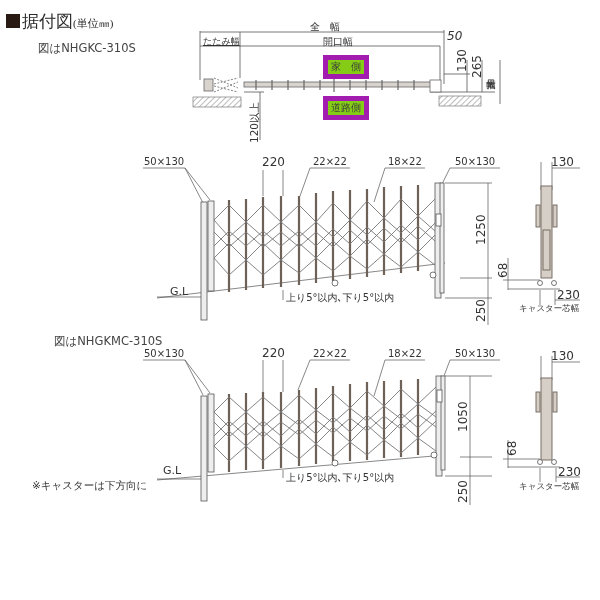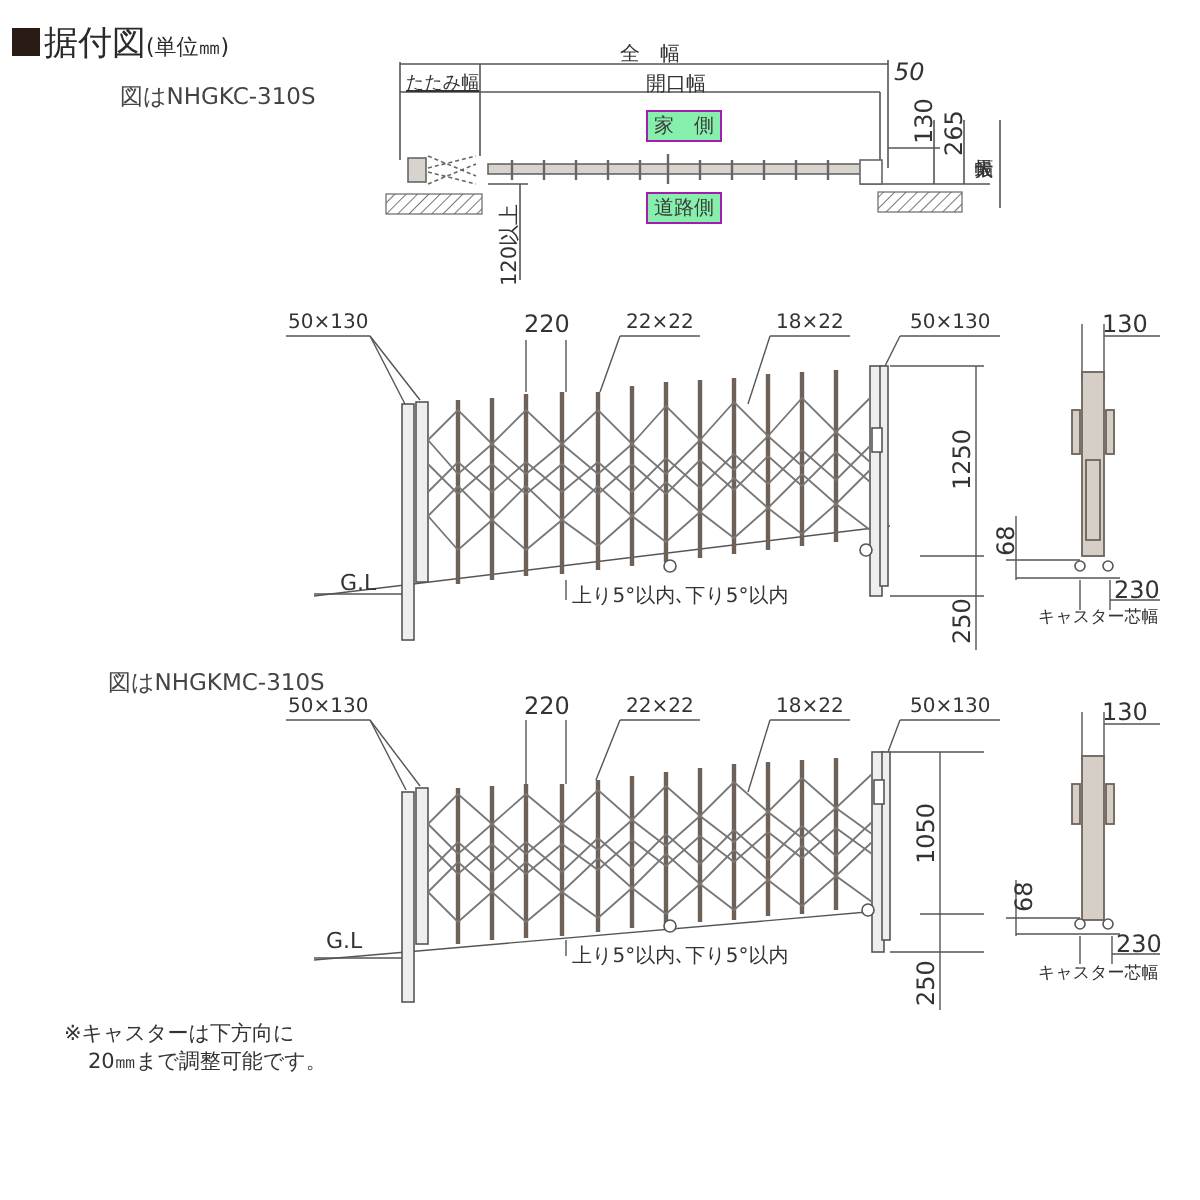--- a/index.html
+++ b/index.html
@@ -1,37 +1,37 @@
 <!DOCTYPE html>
 <html><head>
 <meta charset="utf-8">
 <style>
   html, body { margin:0; padding:0; background:#ffffff; }
   body { width:600px; height:600px; position:relative; overflow:hidden;
          font-family:"DejaVu Sans", sans-serif; color:#3a3a3a; }
   .abs { position:absolute; }
-  .title { left:6px; top:10px; font-size:17px; color:#2a2a2a; white-space:nowrap; }
+  .title { left:6px; top:10px; font-size:17px; color:#2a2a2a; white-space:nowrap;font-family:Liberation Serif, serif; }
   .title .sq { display:inline-block; width:14px; height:14px; background:#2a1a14; vertical-align:-1px; margin-right:2px; }
   .title .unit { font-size:11px; }
   .model { font-size:11.5px; color:#444; white-space:nowrap; }
   .lbl { font-size:10px; color:#333; white-space:nowrap; }
   .dim { font-size:12px; color:#333; white-space:nowrap; }
   .vert { writing-mode:vertical-rl; }
   .rot { transform:rotate(-90deg); transform-origin:left top; white-space:nowrap; }
-  .boxlbl { border:1px solid #a21caf; font-size:10px; padding:0 3px; background:#86efac; white-space:nowrap; }
+  .boxlbl { border:5px solid #a21caf; font-size:10px; padding:0 3px; background:#84cc16; white-space:nowrap; }
   .note { font-size:10.5px; color:#333; line-height:14px; white-space:nowrap; }
   svg { position:absolute; left:0; top:0; }
 </style>
 </head>
 <body>
 
 <div class="abs title">
   <span class="sq"></span><span>据付図</span><span class="unit">(単位㎜)</span>
 </div>
-<div class="abs model" style="left:60px;top:41px;text-align:right;">図はNHGKC-310S</div>
+<div class="abs model" style="left:38px;top:41px;text-align:right;">図はNHGKC-310S</div>
 
 <svg width="600" height="600">
   <defs>
     <pattern id="hatch" width="4" height="4" patternUnits="userSpaceOnUse" patternTransform="rotate(45)">
       <line x1="0" y1="0" x2="0" y2="4" stroke="#777" stroke-width="1"></line>
     </pattern>
   </defs>
   <g stroke="#555" stroke-width="0.8" fill="none">
 
     <line x1="200" y1="31" x2="200" y2="80"></line>
@@ -263,16 +263,15 @@
 <div class="abs lbl" style="left:455px;top:348px;">50×130</div>
 <div class="abs lbl" style="left:163px;top:464px;font-size:11px;">G.L</div>
 <div class="abs lbl" style="left:286px;top:471px;">上り5°以内､下り5°以内</div>
 <div class="abs dim rot" style="left:456px;top:432px;">1050</div>
 <div class="abs dim rot" style="left:456px;top:503px;">250</div>
 <div class="abs dim" style="left:551px;top:349px;">130</div>
 <div class="abs dim rot" style="left:505px;top:456px;">68</div>
 <div class="abs dim" style="left:558px;top:465px;">230</div>
 <div class="abs lbl" style="left:519px;top:481px;font-size:8.5px;">キャスター芯幅</div>
 
-<div class="abs note" style="left:32px;top:478px;margin-top:32px;">
+<div class="abs note" style="left:32px;top:478px;">
   <div>※キャスターは下方向に</div>
-  <div style="padding-left:12px;">20㎜まで調整可能です。</div>
 </div>
 
 </body></html>

